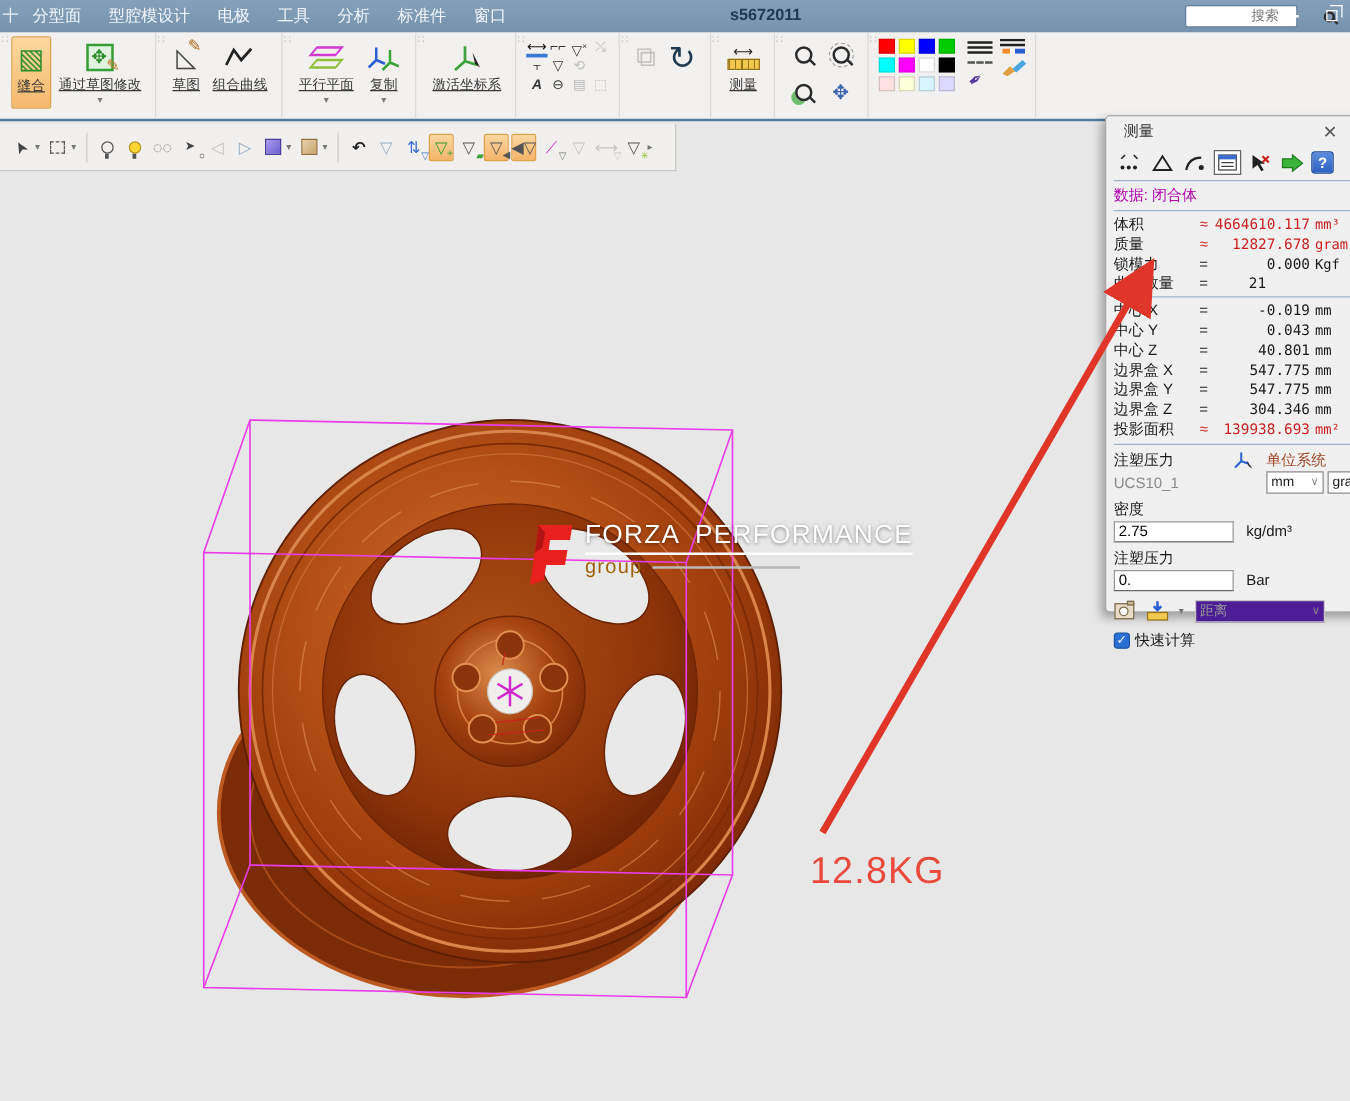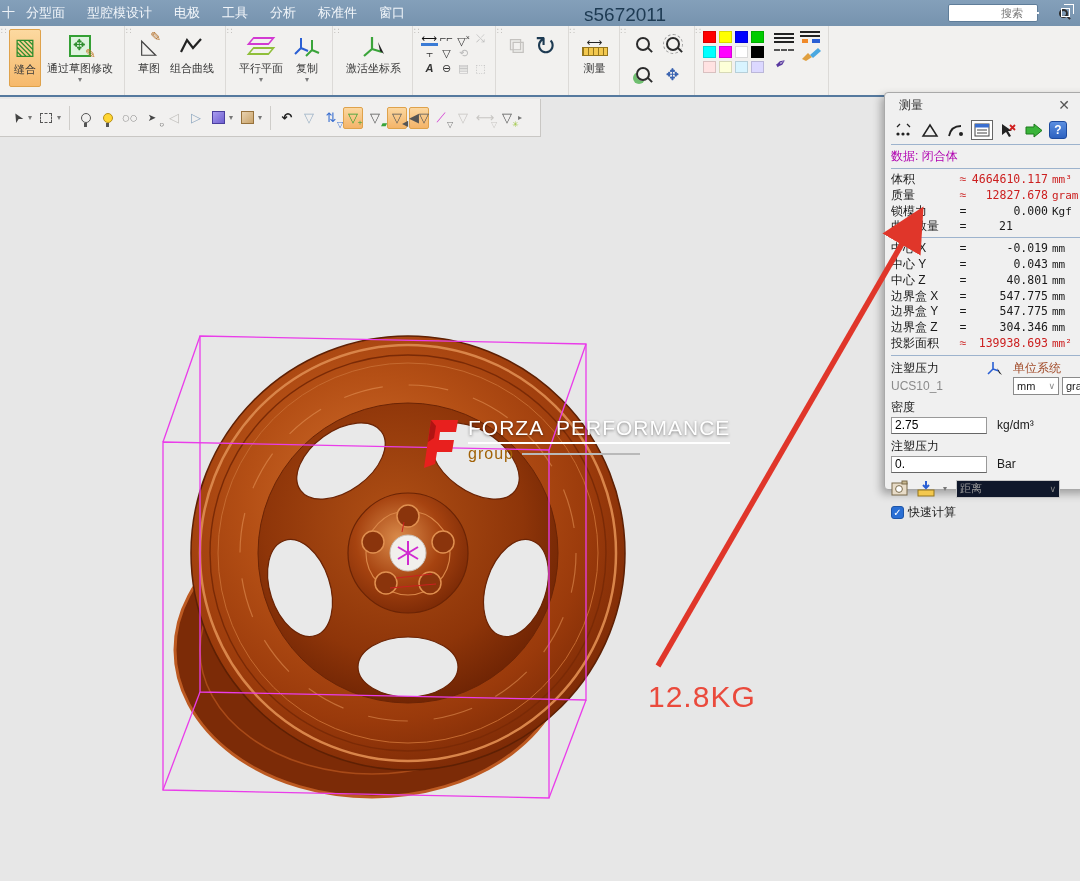--- a/index.html
+++ b/index.html
@@ -5,41 +5,41 @@
   html,body{margin:0;padding:0;background:#cfcfcf;}
   *{box-sizing:border-box;font-family:"Liberation Sans","DejaVu Sans",sans-serif;}
   #app{position:relative;width:1080px;height:881px;background:#e7e7e7;overflow:hidden;}
 
   
   .titlebar{position:absolute;left:0;top:0;width:100%;height:26px;background:linear-gradient(#84a0ba,#7693ae);
     display:flex;align-items:center;color:#f2f6fa;font-size:13px;z-index:6;}
   .menu-partial{margin-left:2px;width:14px;overflow:hidden;white-space:nowrap;opacity:.95;}
   .menus{display:flex;gap:22px;margin-left:10px;}
   .menus span{cursor:default;}
-  .win-title{position:absolute;left:584px;top:4px;font-weight:normal;color:#1d3a52;font-size:19px;text-align:center;}
+  .win-title{position:absolute;left:584px;top:4px;font-weight:bold;color:#1d3a52;font-size:13px;text-align:center;}
   .searchbox{position:absolute;left:948px;top:4px;width:90px;height:18px;background:#fff;border:1px solid #5f7d99;
     border-radius:2px;display:flex;align-items:center;padding:0 2px;}
   .searchbox input{border:none;outline:none;width:60px;font-size:11px;color:#333;background:transparent;margin-left:48px;}
   .mag{width:9px;height:9px;border:2px solid #2b2b2b;border-radius:50%;position:relative;display:inline-block;flex:none;}
   .mag::after{content:"";position:absolute;width:6px;height:2px;background:#2b2b2b;transform:rotate(45deg);right:-5px;bottom:-2px;}
   .winbtn{position:absolute;top:3px;width:22px;height:19px;display:flex;align-items:center;justify-content:center;color:#fff;}
   .btn-min{left:1022px;}
   .btn-min i{display:block;width:11px;height:0;border-bottom:2px solid #fff;}
   .btn-restore{left:1054px;}
   .btn-restore i{display:block;width:9px;height:9px;border:1.5px solid #fff;position:relative;}
   .btn-restore i::before{content:"";position:absolute;left:2px;top:-5px;width:9px;height:9px;border:1.5px solid #fff;border-bottom:none;border-left:none;}
 
   
   .ribbon{position:absolute;left:0;top:26px;width:100%;height:71px;background:#f2f1ef;border-bottom:2px solid #55799e;
     display:flex;align-items:stretch;z-index:6;}
   .rgroup{display:flex;align-items:flex-start;padding:3px 6px 0 8px;border-right:1px solid #dcdad7;position:relative;}
   .rgroup::before{content:"∷";position:absolute;left:1px;top:1px;color:#c2c0bd;font-size:9px;line-height:8px;}
   .rbtn{display:flex;flex-direction:column;align-items:center;padding:1px 4px;margin:0 1px;border-radius:2px;}
   .rbtn .ric{height:32px;display:flex;align-items:center;justify-content:center;}
-  .rbtn .rlabel{font-size:11px;color:#3a3a3a;white-space:nowrap;line-height:13px;}
+  .rbtn .rlabel{font-size:11px;color:#3a3a3a;white-space:nowrap;line-height:13px;text-decoration:underline;}
   .rbtn .caret{font-size:8px;color:#7b7b7b;line-height:9px;height:9px;}
   .rbtn.hl{background:linear-gradient(#fcd9a0,#f6b96c);border:1px solid #dfa24b;}
   .gi{font-size:22px;line-height:22px;}
   .sq-mod{width:22px;height:22px;border:2px solid #35a035;background:#dff3df;position:relative;}
   .sq-mod::before{content:"✥";position:absolute;left:2px;top:-1px;color:#2e8e2e;font-size:15px;}
   .sq-mod::after{content:"✎";position:absolute;right:-7px;bottom:-6px;color:#c07a28;font-size:13px;}
   .sketch-ic{position:relative;font-size:21px;color:#444;}
   .sketch-ic::after{content:"✎";position:absolute;right:-4px;top:-5px;color:#b06a20;font-size:13px;}
   .pplane i{display:block;width:22px;height:8px;transform:skewX(-40deg);border:2px solid #d23ad2;}
   .pplane i+i{border-color:#8fbf3a;margin-top:2px;}
@@ -109,21 +109,21 @@
   .brown{color:#a14a28;}
   .refgrid{display:grid;grid-template-columns:96px 26px 1fr;margin-top:4px;align-items:center;}
   .dd{height:18px;background:#fff;border:1px solid #8a8a8a;display:inline-flex;align-items:center;font-size:11px;
     padding:0 3px;justify-content:space-between;}
   .dd .chev{color:#888;font-size:9px;margin-left:4px;}
   .ddrow{display:flex;gap:3px;}
   .pinput{width:96px;height:17px;border:1px solid #999;border-bottom-color:#666;background:#fff;font-size:12px;padding:0 3px;outline:none;}
   .sectlabel{margin-top:4px;}
   .inprow{display:flex;align-items:center;gap:10px;margin-top:1px;}
   .pbottom{display:flex;align-items:center;gap:6px;margin-top:7px;}
-  .dd.dis{background:#0f172a;border-color:#c6c6c6;color:#9a9a9a;width:104px;}
+  .dd.dis{background:#4c1d95;border-color:#c6c6c6;color:#9a9a9a;width:104px;}
   .qc{display:flex;align-items:center;gap:4px;margin-top:6px;}
   .chk{width:13px;height:13px;background:#2a6fd4;border:1px solid #1d55a8;border-radius:3px;color:#fff;
     display:flex;align-items:center;justify-content:center;font-size:10px;}
   .chk::after{content:"✓";}
 </style>
 </head>
 <body>
 
 <div id="app">
 

